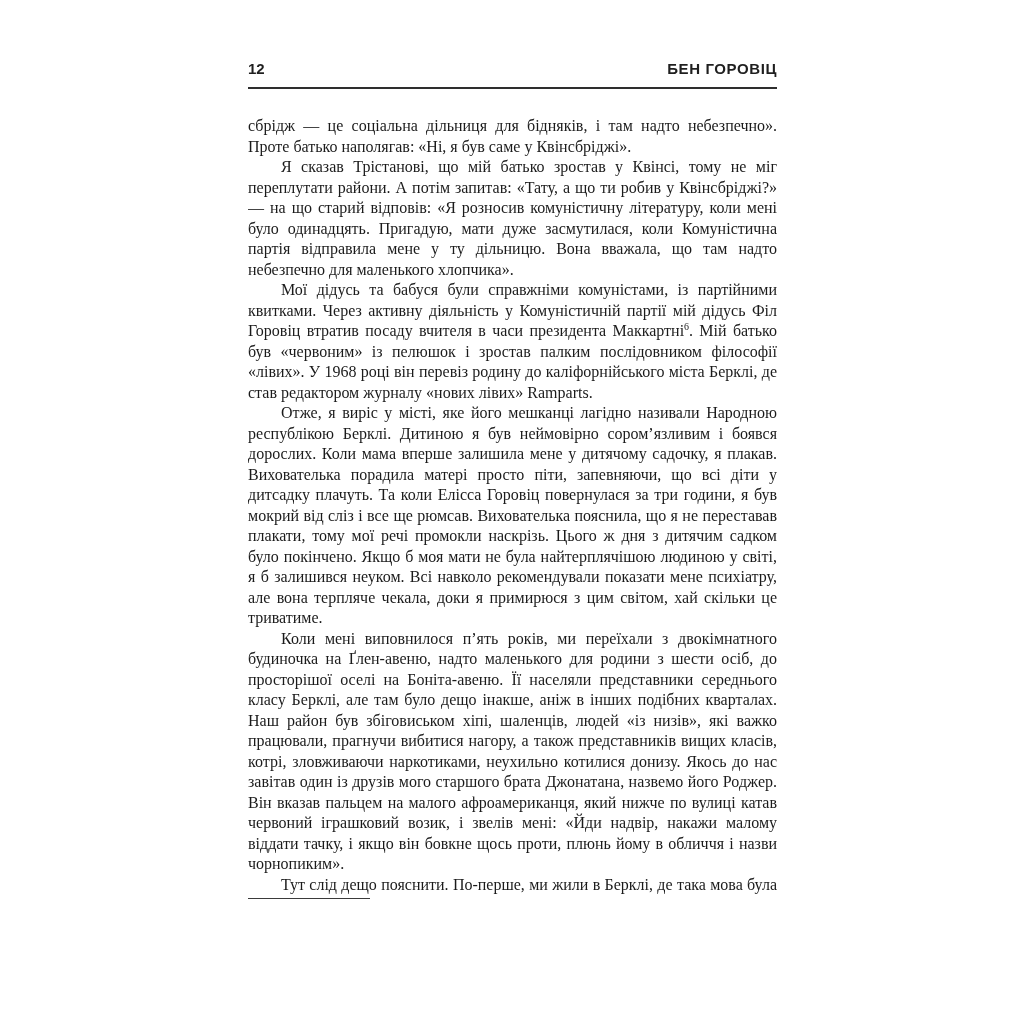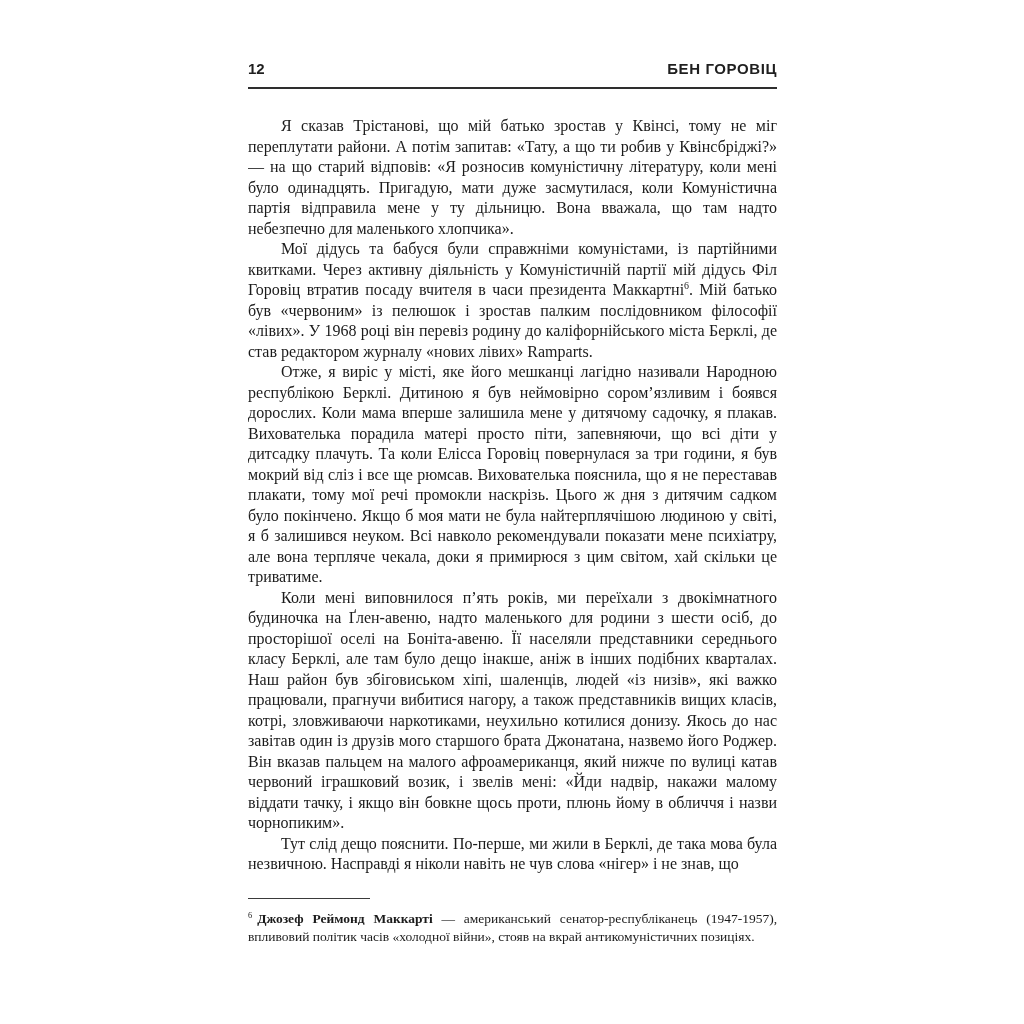--- a/index.html
+++ b/index.html
@@ -105,26 +105,26 @@
 
 <div class="page">
   <div class="content">
 
     <header class="running-head">
       <span class="page-num">12</span>
       <span class="head-title">БЕН ГОРОВІЦ</span>
     </header>
 
     <main class="body-text">
+      <p class="para no-indent">сбрідж — це соціальна дільниця для бідняків, і там надто небезпечно». Проте батько наполягав: «Ні, я був саме у Квінсбріджі».</p>
       <p class="para">Я сказав Трістанові, що мій батько зростав у Квінсі, тому не міг переплутати райони. А потім запитав: «Тату, а що ти робив у Квінсбріджі?» — на що старий відповів: «Я розносив комуністичну літературу, коли мені було одинадцять. Пригадую, мати дуже засмутилася, коли Комуністична партія відправила мене у ту дільницю. Вона вважала, що там надто небезпечно для маленького хлопчика».</p>
       <p class="para"><span>Мої дідусь та бабуся були справжніми комуністами, із партійними квитками. Через активну діяльність у Комуністичній партії мій дідусь Філ Горовіц втратив посаду вчителя в часи президента Маккартні</span><sup class="fnref">6</sup><span>. Мій батько був «червоним» із пелюшок і зростав палким послідовником філософії «лівих». У 1968 році він перевіз родину до каліфорнійського міста Берклі, де став редактором журналу «нових лівих» Ramparts.</span></p>
       <p class="para">Отже, я виріс у місті, яке його мешканці лагідно називали Народною республікою Берклі. Дитиною я був неймовірно сором’язливим і боявся дорослих. Коли мама вперше залишила мене у дитячому садочку, я плакав. Вихователька порадила матері просто піти, запевняючи, що всі діти у дитсадку плачуть. Та коли Елісса Горовіц повернулася за три години, я був мокрий від сліз і все ще рюмсав. Вихователька пояснила, що я не переставав плакати, тому мої речі промокли наскрізь. Цього ж дня з дитячим садком було покінчено. Якщо б моя мати не була найтерплячішою людиною у світі, я б залишився неуком. Всі навколо рекомендували показати мене психіатру, але вона терпляче чекала, доки я примирюся з цим світом, хай скільки це триватиме.</p>
       <p class="para">Коли мені виповнилося п’ять років, ми переїхали з двокімнатного будиночка на Ґлен-авеню, надто маленького для родини з шести осіб, до просторішої оселі на Боніта-авеню. Її населяли представники середнього класу Берклі, але там було дещо інакше, аніж в інших подібних кварталах. Наш район був збіговиськом хіпі, шаленців, людей «із низів», які важко працювали, прагнучи вибитися нагору, а також представників вищих класів, котрі, зловживаючи наркотиками, неухильно котилися донизу. Якось до нас завітав один із друзів мого старшого брата Джонатана, назвемо його Роджер. Він вказав пальцем на малого афроамериканця, який нижче по вулиці катав червоний іграшковий возик, і звелів мені: «Йди надвір, накажи малому віддати тачку, і якщо він бовкне щось проти, плюнь йому в обличчя і назви чорнопиким».</p>
       <p class="para">Тут слід дещо пояснити. По-перше, ми жили в Берклі, де така мова була незвичною. Насправді я ніколи навіть не чув слова «нігер» і не знав, що</p>
     </main>
 
     <footer class="footnote">
       <div class="fn-rule"></div>
-      <p class="fn-text"><sup class="fn-marker">6</sup><span class="fn-person">Джозеф Реймонд Маккарті</span><span> — американський сенатор-республіканець (1947-1957), впливовий політик часів «холодної війни», стояв на вкрай антикомуністичних позиціях.</span></p>
     </footer>
 
   </div>
 </div>
 
 </body></html>

